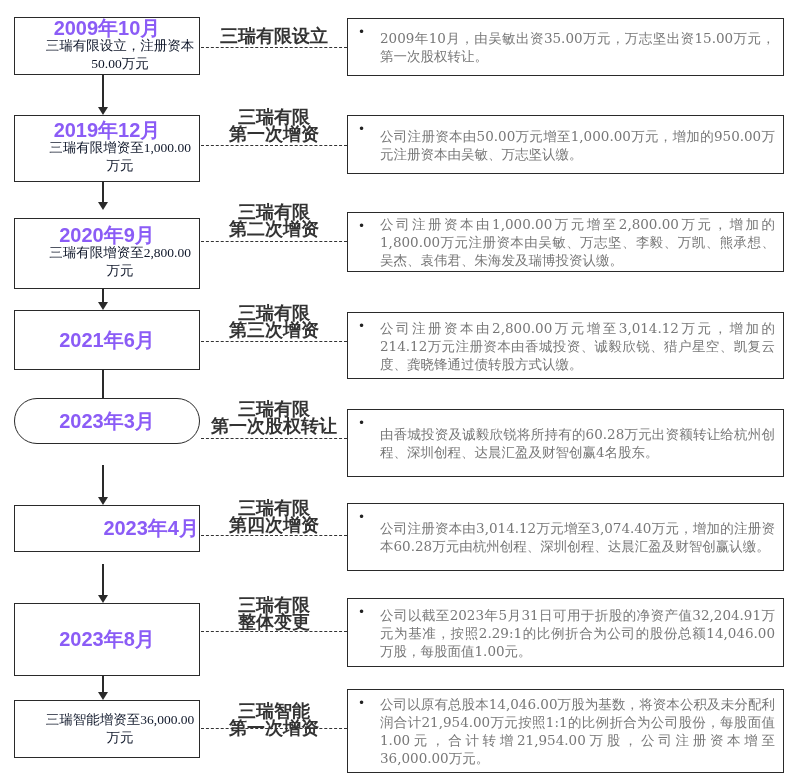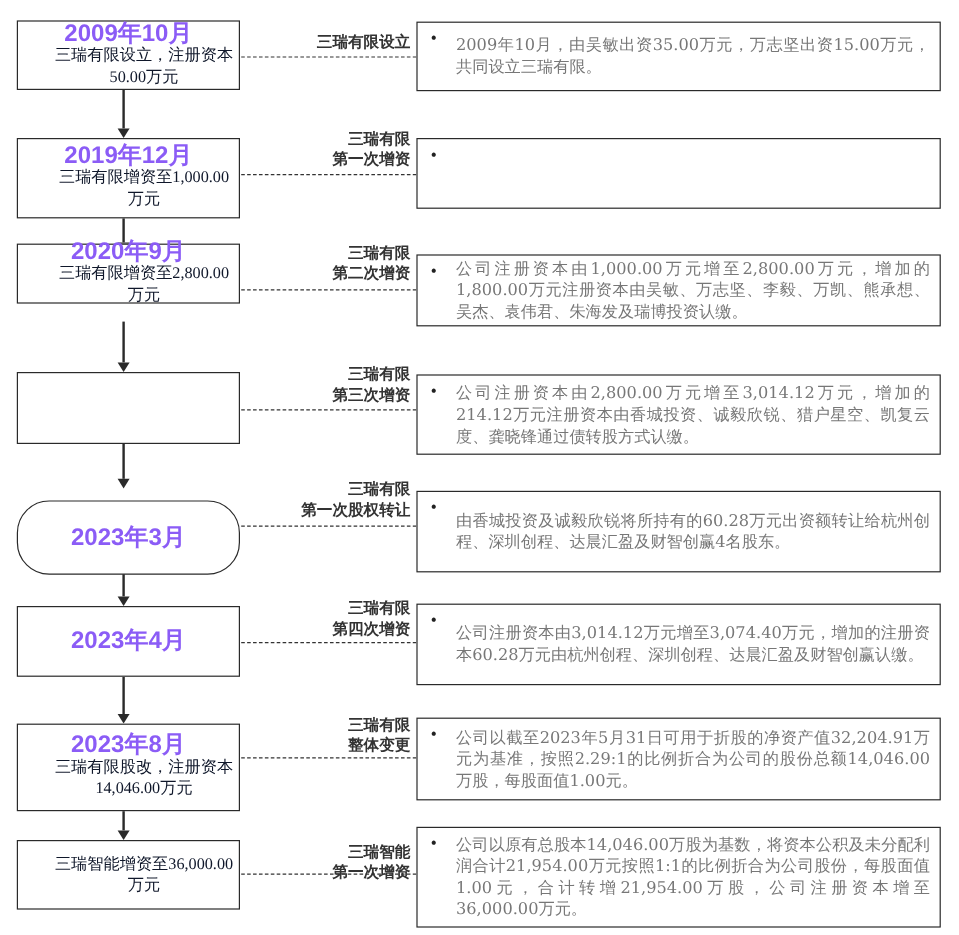--- a/index.html
+++ b/index.html
@@ -9,22 +9,22 @@
           background: #fff; box-sizing: border-box; text-align: center;
           display: flex; flex-direction: column; justify-content: center; }
   .lbox .date { font-family: "Liberation Sans", sans-serif; font-weight: bold; font-size: 20px; color: #8b5cf6; line-height: 17px; }
   .lbox .desc { font-size: 13.5px; color: #0f172a; line-height: 18px; font-family: Liberation Serif, serif; padding: 0 3px; margin-left: 26px; }
   .rbox { position: absolute; left: 347px; width: 437px; border: 1.5px solid #2a2a2a;
           background: #fff; box-sizing: border-box; display: flex; align-items: center;
           padding: 4px 8px 4px 10px; }
   .rbox .bullet { width: 22px; flex: 0 0 22px; font-size: 12px; color: #222; align-self: flex-start; line-height: 18px; }
   .rbox .txt { font-size: 13.5px; line-height: 18px; color: #777; font-family: "DejaVu Serif", serif; text-align: justify; }
   .dash { position: absolute; left: 201px; width: 146px; border-top: 1.5px dashed #333; height: 0; }
-  .elabel { position: absolute; left: 206px; width: 136px; text-align: right;
-            font-family: "DejaVu Serif", serif; font-weight: bold; font-size: 13px; line-height: 17px; color: #333; }
+  .elabel { position: absolute; left: 206px; width: 136px; text-align: center;
+            font-family: "DejaVu Serif", serif; font-weight: bold; font-size: 18px; line-height: 17px; color: #333; }
   .vline { position: absolute; left: 102px; width: 0; border-left: 2px solid #2a2a2a; }
   .arrowhead { position: absolute; left: 98px; width: 0; height: 0;
                border-left: 5px solid transparent; border-right: 5px solid transparent; border-top: 8px solid #2a2a2a; }
 </style>
 </head>
 <body>
 
 <div class="vline" style="top:75px;height:32px;"></div>
 <div class="arrowhead" style="top:107px;"></div>
 <div class="vline" style="top:172px;height:30px;"></div>
@@ -41,81 +41,82 @@
 <div class="arrowhead" style="top:692px;"></div>
 
 <div class="lbox" style="top:17px;height:58px;">
   <div class="date">2009年10月</div>
   <div class="desc">三瑞有限设立，注册资本50.00万元</div>
 </div>
 <div class="dash" style="top:47px;"></div>
 <div class="elabel" style="top:27px;white-space:pre-line;">三瑞有限设立</div>
 <div class="rbox" style="top:18px;height:58px;">
   <span class="bullet">•</span>
-  <span class="txt">2009年10月，由吴敏出资35.00万元，万志坚出资15.00万元，共同设立三瑞有限。</span>
+  <span class="txt">2009年10月，由吴敏出资35.00万元，万志坚出资15.00万元，第一次股权转让。</span>
 </div>
 
 <div class="lbox" style="top:115px;height:67px;">
   <div class="date">2019年12月</div>
   <div class="desc">三瑞有限增资至1,000.00万元</div>
 </div>
 <div class="dash" style="top:145px;"></div>
 <div class="elabel" style="top:108px;white-space:pre-line;">三瑞有限
 第一次增资</div>
 <div class="rbox" style="top:115px;height:59px;">
   <span class="bullet">•</span>
+  <span class="txt">公司注册资本由50.00万元增至1,000.00万元，增加的950.00万元注册资本由吴敏、万志坚认缴。</span>
 </div>
 
-<div class="lbox" style="top:203px;height:50px;">
+<div class="lbox" style="top:218px;height:71px;">
   <div class="date">2020年9月</div>
   <div class="desc">三瑞有限增资至2,800.00万元</div>
 </div>
 <div class="dash" style="top:241px;"></div>
 <div class="elabel" style="top:203px;white-space:pre-line;">三瑞有限
 第二次增资</div>
 <div class="rbox" style="top:212px;height:60px;">
   <span class="bullet">•</span>
   <span class="txt">公司注册资本由1,000.00万元增至2,800.00万元，增加的1,800.00万元注册资本由吴敏、万志坚、李毅、万凯、熊承想、吴杰、袁伟君、朱海发及瑞博投资认缴。</span>
 </div>
 
 <div class="lbox" style="top:310px;height:60px;">
+  <div class="date">2021年6月</div>
 </div>
 <div class="dash" style="top:341px;"></div>
 <div class="elabel" style="top:304px;white-space:pre-line;">三瑞有限
 第三次增资</div>
 <div class="rbox" style="top:312px;height:67px;">
   <span class="bullet">•</span>
   <span class="txt">公司注册资本由2,800.00万元增至3,014.12万元，增加的214.12万元注册资本由香城投资、诚毅欣锐、猎户星空、凯复云度、龚晓锋通过债转股方式认缴。</span>
 </div>
 
-<div class="lbox" style="top:417px;height:62px;border-radius:27px;">
+<div class="lbox" style="top:398px;height:46px;border-radius:27px;">
   <div class="date">2023年3月</div>
 </div>
 <div class="dash" style="top:438px;"></div>
 <div class="elabel" style="top:400px;white-space:pre-line;">三瑞有限
 第一次股权转让</div>
 <div class="rbox" style="top:409px;height:68px;">
   <span class="bullet">•</span>
   <span class="txt">由香城投资及诚毅欣锐将所持有的60.28万元出资额转让给杭州创程、深圳创程、达晨汇盈及财智创赢4名股东。</span>
 </div>
 
-<div class="lbox" style="top:505px;height:59px;">
+<div class="lbox" style="top:505px;height:47px;text-align:right;">
   <div class="date">2023年4月</div>
 </div>
 <div class="dash" style="top:535px;"></div>
 <div class="elabel" style="top:499px;white-space:pre-line;">三瑞有限
 第四次增资</div>
 <div class="rbox" style="top:503px;height:68px;">
   <span class="bullet">•</span>
   <span class="txt">公司注册资本由3,014.12万元增至3,074.40万元，增加的注册资本60.28万元由杭州创程、深圳创程、达晨汇盈及财智创赢认缴。</span>
 </div>
 
 <div class="lbox" style="top:603px;height:73px;">
   <div class="date">2023年8月</div>
-  <div class="desc">三瑞有限股改，注册资本14,046.00万元</div>
 </div>
 <div class="dash" style="top:631px;"></div>
 <div class="elabel" style="top:596px;white-space:pre-line;">三瑞有限
 整体变更</div>
 <div class="rbox" style="top:598px;height:69px;">
   <span class="bullet">•</span>
   <span class="txt">公司以截至2023年5月31日可用于折股的净资产值32,204.91万元为基准，按照2.29:1的比例折合为公司的股份总额14,046.00万股，每股面值1.00元。</span>
 </div>
 
 <div class="lbox" style="top:700px;height:58px;">

